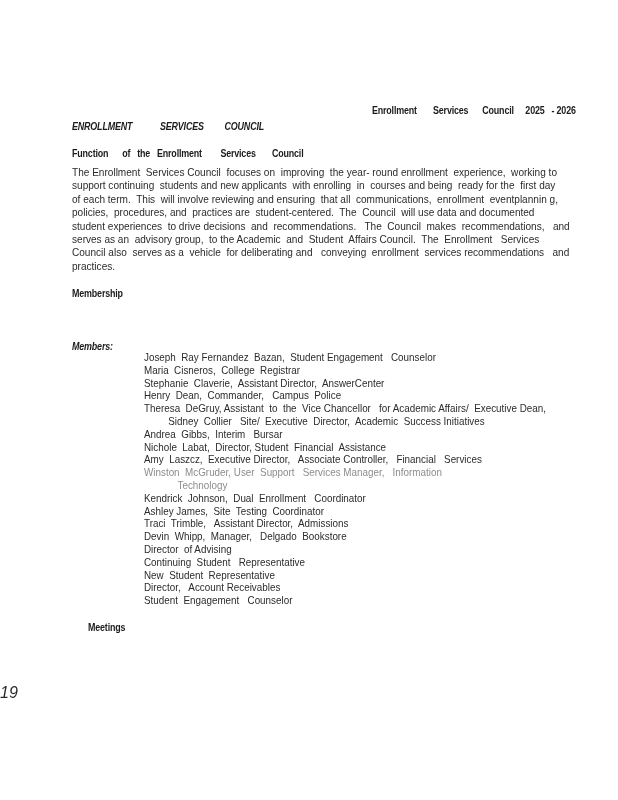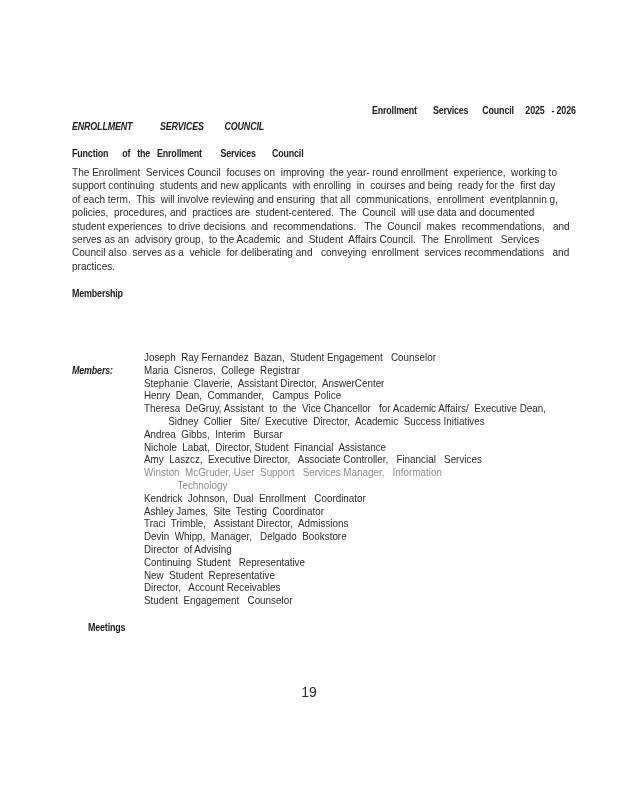--- a/index.html
+++ b/index.html
@@ -56,32 +56,32 @@
   }
   .header-right .h-cond { transform-origin: 100% 50%; }
 
   .doc-title     { position: absolute; top: 116px; left: 72px; font-style: italic; }
   .func-heading  { position: absolute; top: 143px; left: 72px; }
   .func-para     { position: absolute; top: 166px; left: 72px; width: 520px; }
   .memb-heading  { position: absolute; top: 283px; left: 72px; }
   .chair-row     { position: absolute; top: 309px; left: 72px; white-space: pre; }
   .chair-label-box { display: inline-block; width: 72px; vertical-align: top; }
   .chair-value   { display: inline-block; }
-  .members-label { position: absolute; top: 336px; left: 72px; margin-top: 24px; }
+  .members-label { position: absolute; top: 336px; left: 72px; }
   .members-list  { position: absolute; top: 351px; left: 144px; width: 450px; }
   .meet-heading  { position: absolute; top: 617px; left: 72px; margin-left: 16px; }
   .meet-para     { position: absolute; top: 640px; left: 72px; width: 520px; }
   .page-number {
     position: absolute;
     top: 684px;
     left: 0;
     width: 100%;
-    text-align: center;
-    font-size: 14px;
+    font-size: 16px;
     color: #2b2b2b;
+    font-style: italic;
   }
 </style>
 </head>
 <body>
 
 <div class="page">
 
   <div class="header-right">
     <span class="h-cond">Enrollment       Services      Council     2025   - 2026</span>
   </div>

